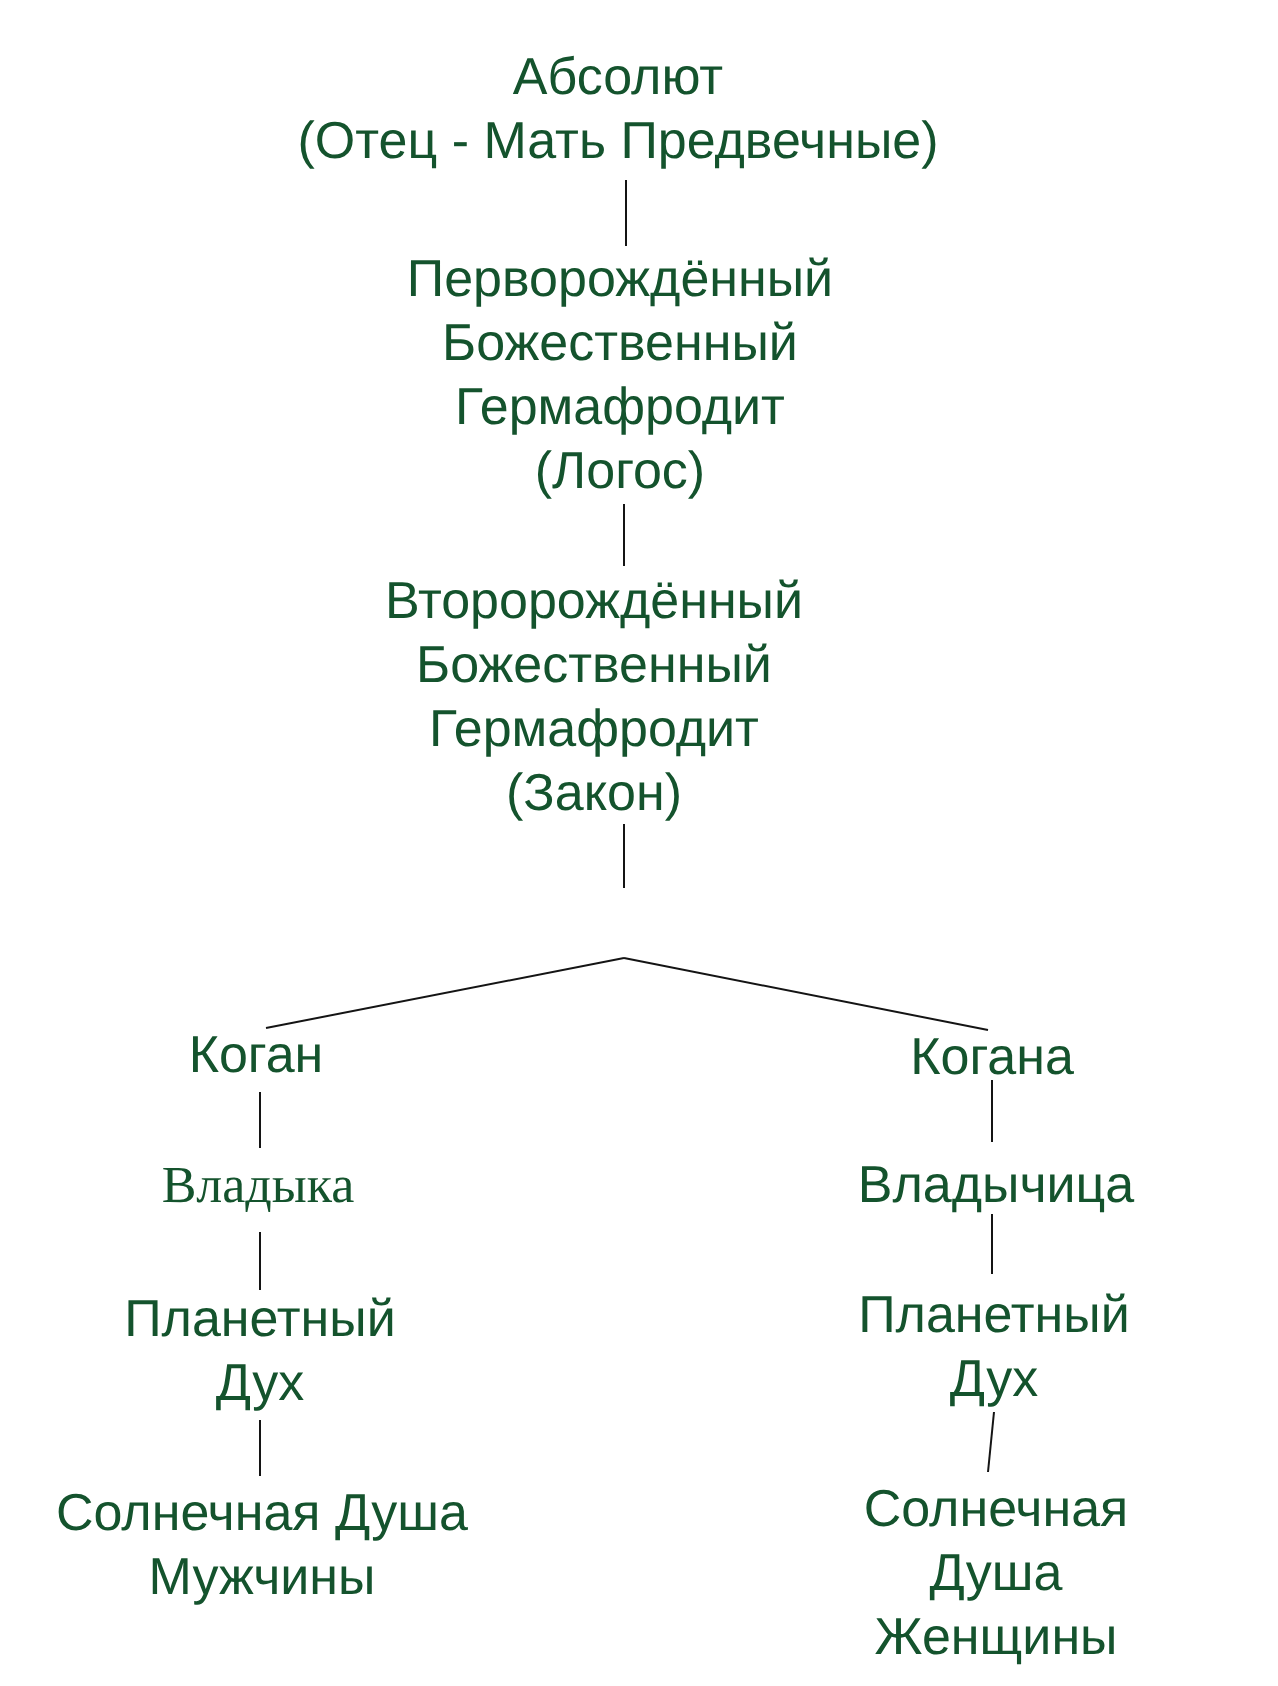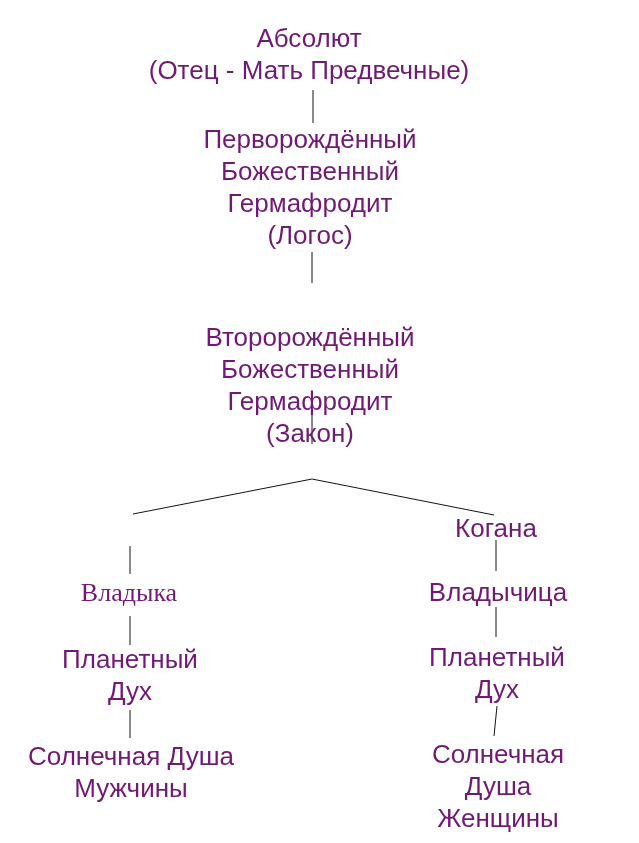--- a/index.html
+++ b/index.html
@@ -5,21 +5,21 @@
   html, body {
     margin: 0;
     padding: 0;
     background: #ffffff;
   }
   .canvas {
     position: relative;
     width: 639px;
     height: 843px;
     background: #ffffff;
-    color: #701a75;
+    color: #14532d;
     font-family: "Liberation Sans", sans-serif;
     overflow: hidden;
   }
   .connectors {
     position: absolute;
     left: 0; top: 0;
     width: 639px;
     height: 843px;
   }
   .connectors line {
@@ -29,21 +29,21 @@
   .node {
     position: absolute;
     transform: translateX(-50%);
     text-align: center;
     font-size: 26px;
     line-height: 32px;
     white-space: pre-line;
   }
   .n-root        { left: 309px; top: 22px;  }
   .n-firstborn   { left: 310px; top: 123px; }
-  .n-secondborn  { left: 310px; top: 284px; margin-top: 37px; }
+  .n-secondborn  { left: 297px; top: 284px; }
   .n-alpha-omega { left: 312px; top: 446px; }
   .n-kogan       { left: 128px; top: 511px; }
   .n-vladyka     { left: 129px; top: 577px; font-family: Liberation Serif, serif; }
   .n-planet-l    { left: 130px; top: 643px; }
   .n-solar-l     { left: 131px; top: 740px; }
   .n-kogana      { left: 496px; top: 512px; }
   .n-vladychitsa { left: 498px; top: 576px; }
   .n-planet-r    { left: 497px; top: 641px; }
   .n-solar-r     { left: 498px; top: 738px; }
   .caption {
@@ -84,20 +84,21 @@
 Божественный
 Гермафродит
 (Логос)</div>
 
   <div class="node n-secondborn">Второрождённый
 Божественный
 Гермафродит
 (Закон)</div>
 
 
+  <div class="node n-kogan">Коган</div>
 
   <div class="node n-vladyka">Владыка</div>
 
   <div class="node n-planet-l">Планетный
 Дух</div>
 
   <div class="node n-solar-l">Солнечная Душа
 Мужчины</div>
 
   <div class="node n-kogana">Когана</div>

